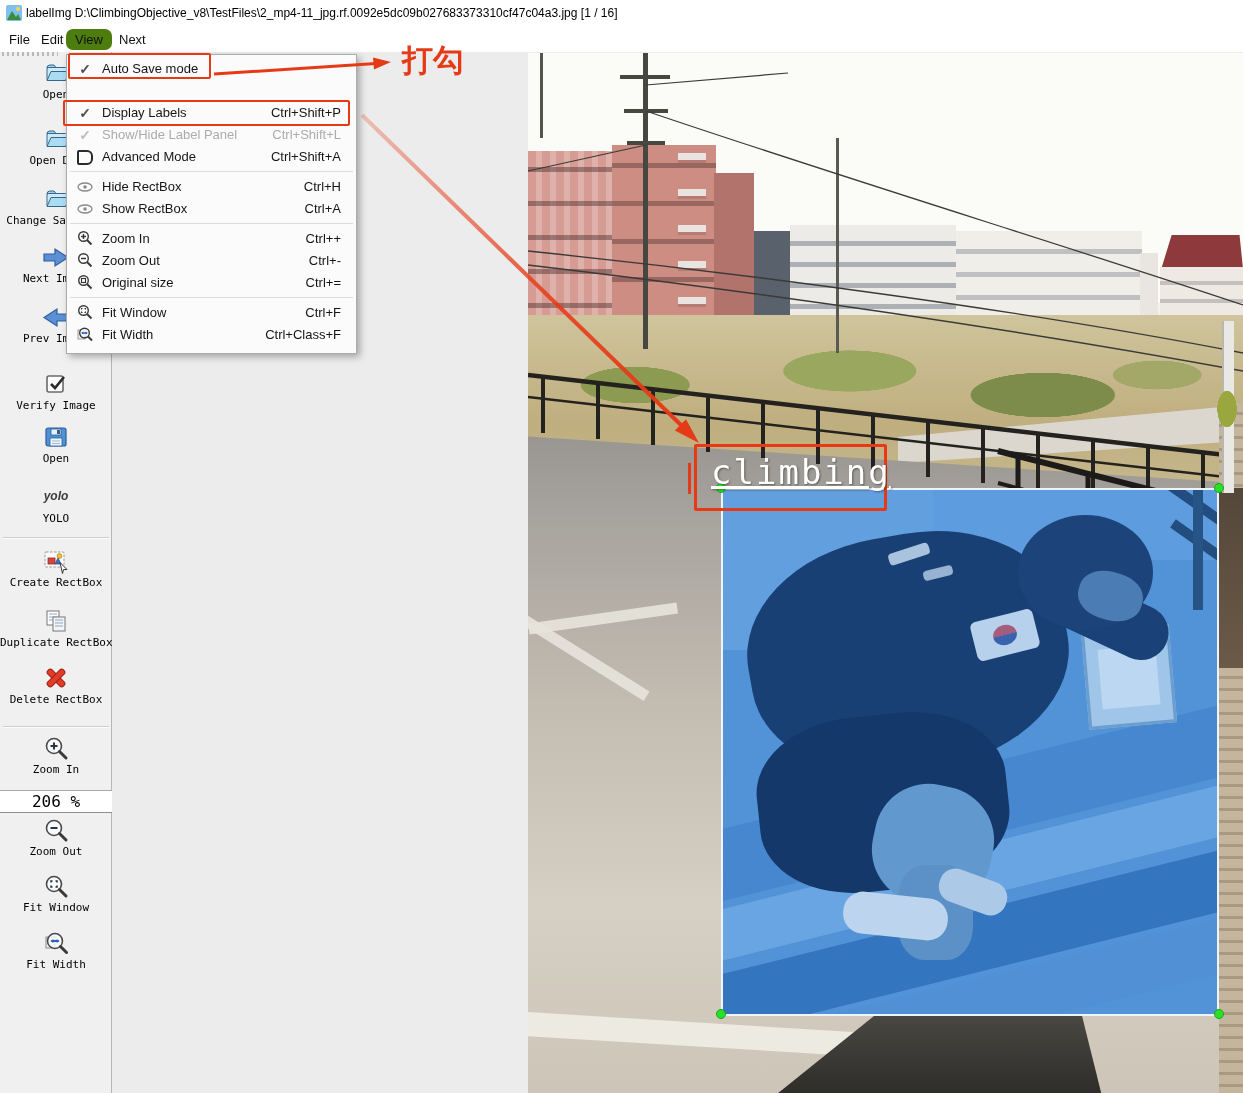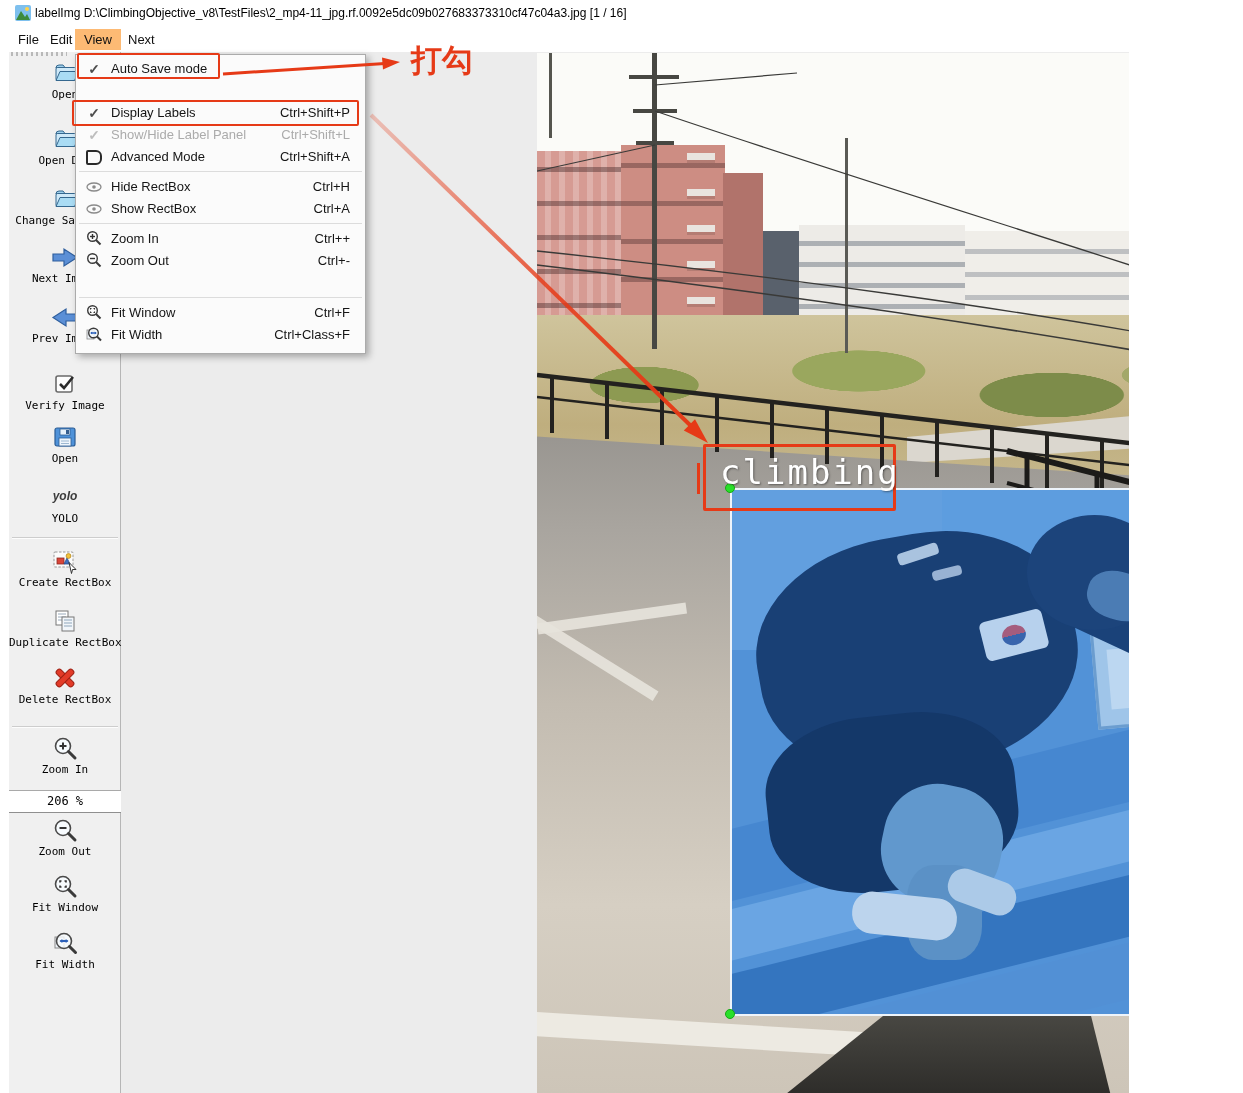--- a/index.html
+++ b/index.html
@@ -1,32 +1,32 @@
 <!DOCTYPE html>
 <html><head>
 <meta charset="utf-8">
 <style>
   html,body{margin:0;padding:0;background:#fff;}
-  .window{position:relative;width:1120px;height:1093px;overflow:hidden;background:#ececec;
-          font-family:"Liberation Sans",sans-serif;margin-left:9px;-webkit-font-smoothing:antialiased;}
+  .window{position:relative;width:1243px;height:1093px;overflow:hidden;background:#ececec;
+          font-family:"Liberation Sans",sans-serif;-webkit-font-smoothing:antialiased;}
   .abs{position:absolute;}
   
   .titlebar{left:0;top:0;width:1243px;height:27px;background:#ffffff;}
   .title-text{left:26px;top:6px;font-size:12px;color:#000;white-space:nowrap;}
   .menubar{left:0;top:27px;width:1243px;height:25px;background:#ffffff;text-decoration:underline;}
   .mb-item{top:2px;height:21px;line-height:21px;padding:0 9px;font-size:13px;color:#111;}
-  .mb-active{background:#fdba74;}
+  .mb-active{background:#4d7c0f;border-radius:7px;}
   .toolbar{left:0;top:52px;width:112px;height:1041px;background:#f0f0f0;border-right:1px solid #b6b6b6;box-sizing:border-box;}
   .hatch{left:2px;top:52px;width:56px;height:4px;background:repeating-linear-gradient(90deg,#b9b9b9 0 2px,transparent 2px 5px);}
   .titem{left:0;width:112px;text-align:center;}
   .ticon{display:block;height:27px;}
   .tlabel{display:block;margin-top:1px;font-family:"DejaVu Sans Mono",monospace;font-size:11px;color:#000;white-space:nowrap;}
   .tsep{left:3px;width:106px;height:1px;background:#cdcdcd;border-bottom:1px solid #fdfdfd;}
   .zoomfield{left:0;top:790px;width:112px;height:21px;background:#ffffff;border-top:1px solid #a9a9a9;border-bottom:1px solid #8f8f8f;
-             text-align:center;line-height:21px;font-family:"DejaVu Sans Mono",monospace;font-size:12px;color:#000;}
+             text-align:center;line-height:21px;font-family:"DejaVu Sans Mono",monospace;font-size:16px;color:#000;}
   .yolo-ico{font-style:italic;font-weight:bold;font-size:12px;color:#3c3c3c;line-height:24px;}
   
   .menu{left:66px;top:54px;width:291px;height:300px;background:#fbfbfb;border:1px solid #ababab;
         box-shadow:3px 3px 7px rgba(0,0,0,.30);z-index:50;box-sizing:border-box;}
   .mrow{left:1px;width:287px;height:22px;}
   .mico{position:absolute;left:7px;top:2px;width:20px;height:18px;text-align:center;}
   .mcheck{font-size:14px;font-weight:bold;color:#4e4e4e;line-height:18px;}
   .mcheck-dis{color:#bdbdbd;}
   .mlabel{position:absolute;left:34px;top:3px;font-size:13px;color:#151515;white-space:nowrap;}
   .mshort{position:absolute;right:14px;top:3px;font-size:13px;color:#151515;}
@@ -36,21 +36,21 @@
   
   .canvas{left:113px;top:52px;width:1130px;height:1041px;background:#ececec;}
   .photo{left:528px;top:53px;width:715px;height:1040px;overflow:hidden;background:#fbfbf9;}
   .bbox{left:193px;top:435px;width:498px;height:528px;border:2px solid #eef4fa;box-sizing:border-box;overflow:hidden;background:#5d99d8;}
   .handle{width:10px;height:10px;border-radius:50%;background:#29e029;border:1px solid #16a816;box-sizing:border-box;z-index:12;}
   
   .redbox{border:3px solid #e63a17;border-radius:2px;z-index:62;}
   .redtext{color:#e63a17;z-index:62;white-space:nowrap;font-family:"Liberation Sans",sans-serif;}
   .annot-svg{left:0;top:0;z-index:61;pointer-events:none;}
   .climb-label{font-family:"DejaVu Sans Mono",monospace;font-size:34px;letter-spacing:2px;color:#ffffff;
-               text-shadow:1px 1px 2px rgba(30,30,30,.5);z-index:63;}
+               text-shadow:1px 1px 2px rgba(30,30,30,.5);z-index:63;text-decoration:underline;}
 </style>
 </head>
 <body>
 
 <div class="window">
 
   <div class="abs titlebar">
     <svg class="abs" style="left:6px;top:5px" width="16" height="16">
       <rect x="0" y="0" width="16" height="16" rx="2" fill="#7ec0ee"></rect>
       <polygon points="1,15 6,6 10,12 12,9 15,15" fill="#3d8b3d"></polygon>
@@ -403,20 +403,29 @@
     </div>
     <div class="abs mrow" style="top:195px">
       <span class="mico"><svg width="17" height="17">
             <circle cx="6.5" cy="6.5" r="4.8" fill="none" stroke="#3a3a3a" stroke-width="1.4"></circle>
             <line x1="10" y1="10" x2="14.5" y2="14.5" stroke="#3a3a3a" stroke-width="2"></line>
             <line x1="4" y1="6.5" x2="9" y2="6.5" stroke="#333" stroke-width="1.4"></line>
           </svg></span>
       <span class="mlabel">Zoom Out</span>
       <span class="mshort">Ctrl+-</span>
     </div>
+    <div class="abs mrow" style="top:217px">
+      <span class="mico"><svg width="17" height="17">
+            <circle cx="6.5" cy="6.5" r="4.8" fill="none" stroke="#3a3a3a" stroke-width="1.4"></circle>
+            <line x1="10" y1="10" x2="14.5" y2="14.5" stroke="#3a3a3a" stroke-width="2"></line>
+            <rect x="4.5" y="4.5" width="4" height="4" fill="none" stroke="#333" stroke-width="1.1"></rect>
+          </svg></span>
+      <span class="mlabel">Original size</span>
+      <span class="mshort">Ctrl+=</span>
+    </div>
     <div class="abs msep" style="top:242px"></div>
     <div class="abs mrow" style="top:247px">
       <span class="mico"><svg width="17" height="17">
             <circle cx="6.5" cy="6.5" r="4.8" fill="none" stroke="#3a3a3a" stroke-width="1.4"></circle>
             <line x1="10" y1="10" x2="14.5" y2="14.5" stroke="#3a3a3a" stroke-width="2"></line>
             <path d="M4.5 5.5 L4.5 4.5 L5.5 4.5 M7.5 4.5 L8.5 4.5 L8.5 5.5 M8.5 7.5 L8.5 8.5 L7.5 8.5 M5.5 8.5 L4.5 8.5 L4.5 7.5" stroke="#333" stroke-width="1.1" fill="none"></path>
           </svg></span>
       <span class="mlabel">Fit Window</span>
       <span class="mshort">Ctrl+F</span>
     </div>

